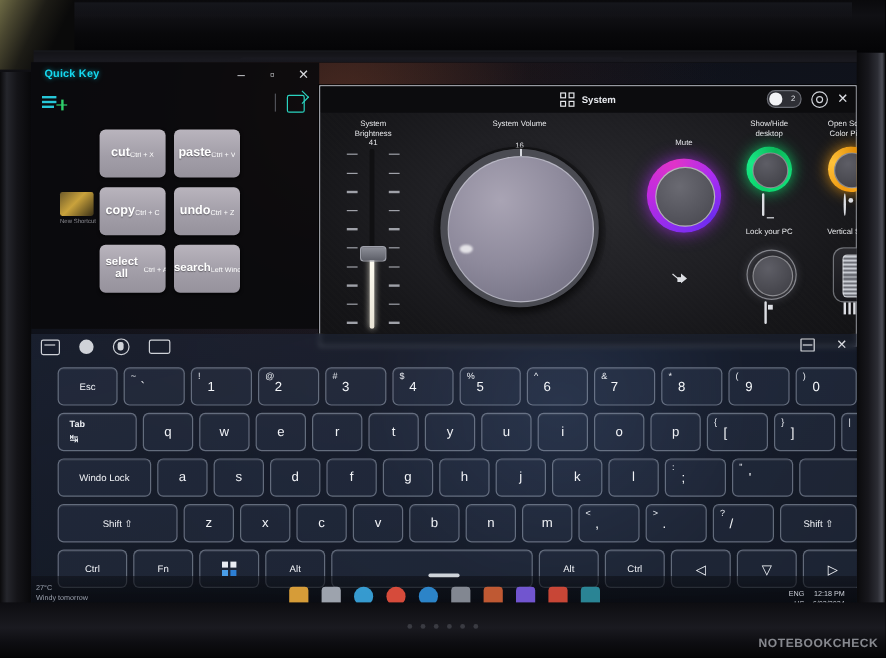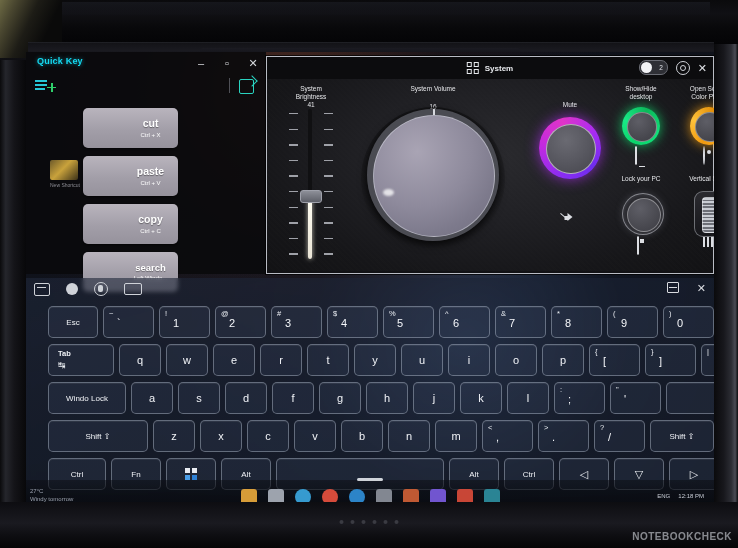--- a/index.html
+++ b/index.html
@@ -73,33 +73,33 @@
     color:#16d66b;text-shadow:0 0 3px rgba(22,214,107,.5);}
   .qk-divider{position:absolute;right:36px;top:4px;width:1px;height:15px;background:rgba(160,165,175,.45);}
   .qk-edit{position:absolute;right:12px;top:5px;width:13px;height:13px;border:1.3px solid #2ad3c0;border-radius:2px;}
   .qk-edit:after{content:"";position:absolute;right:-3px;top:-3px;width:7px;height:7px;
     border-top:1.3px solid #2ad3c0;border-right:1.3px solid #2ad3c0;transform:rotate(45deg);}
 
   .qk-grid{position:absolute;left:57px;top:56px;width:178px;
     display:flex;flex-wrap:wrap;gap:8px 7px;}
   .qk-btn{width:55px;height:40px;border-radius:5px;
     background:linear-gradient(180deg,#b9b4bd 0%,#a29ea8 55%,#96929c 100%);
-    display:flex;flex-direction:column;align-items:center;justify-content:center;
-    box-shadow:0 1px 2px rgba(0,0,0,.55);cursor:default;padding-left:40px;}
+    display:flex;flex-direction:row;align-items:center;justify-content:center;
+    box-shadow:0 1px 2px rgba(0,0,0,.55);cursor:default;}
   .qk-btn .nm{font-size:10.5px;color:#fff;font-weight:bold;line-height:1.05;text-align:center;
     text-shadow:0 1px 1px rgba(0,0,0,.4);}
   .qk-btn .nm.two{font-size:9.5px;}
   .qk-btn .sc{font-size:6px;color:#fdfdfd;margin-top:3px;text-align:center;white-space:nowrap;overflow:hidden;}
   .qk-thumb{position:absolute;left:24px;top:108px;width:30px;height:34px;}
   .qk-thumb .img{width:28px;height:20px;border-radius:2px;
     background:linear-gradient(135deg,#6d5a2a,#c9a23c 45%,#3b3118);}
   .qk-thumb .cap{font-size:5px;color:#8c8c93;margin-top:2px;text-align:center;}
 
   
-  .sys{position:absolute;left:240px;top:4px;width:446px;height:216px;
+  .sys{position:absolute;left:240px;top:19px;width:446px;height:216px;
     border:1.5px solid #b9bcc4;background:#121215;box-shadow:0 0 0 1px rgba(0,0,0,.7);}
   .sys-bar{position:relative;height:22px;background:#0c0c0e;}
   .sys-brand{position:absolute;left:50%;top:5px;transform:translateX(-50%);
     display:flex;align-items:center;gap:6px;}
   .grid-icon{position:relative;width:12px;height:12px;}
   .grid-icon i{position:absolute;width:5px;height:5px;border:1px solid #e6e8ec;box-sizing:border-box;}
   .grid-icon i:nth-child(1){left:0;top:0;} .grid-icon i:nth-child(2){left:7px;top:0;}
   .grid-icon i:nth-child(3){left:0;top:7px;} .grid-icon i:nth-child(4){left:7px;top:7px;}
   .sys-name{font-size:8px;color:#e8eaee;font-weight:bold;}
   .sys-right{position:absolute;right:6px;top:3px;display:flex;align-items:center;gap:8px;}
@@ -291,20 +291,28 @@
         </div>
         <div class="qk-btn">
           <span class="nm">paste</span>
           <span class="sc">Ctrl + V</span>
         </div>
         <div class="qk-btn">
           <span class="nm">copy</span>
           <span class="sc">Ctrl + C</span>
         </div>
         <div class="qk-btn">
+          <span class="nm">undo</span>
+          <span class="sc">Ctrl + Z</span>
+        </div>
+        <div class="qk-btn">
+          <span class="nm two">select all</span>
+          <span class="sc">Ctrl + A</span>
+        </div>
+        <div class="qk-btn">
           <span class="nm two">search</span>
           <span class="sc">Left Windo...</span>
         </div>
       </div>
     </div>
 
     <div class="sys">
       <div class="sys-bar">
         <div class="sys-brand">
           <span class="grid-icon">

